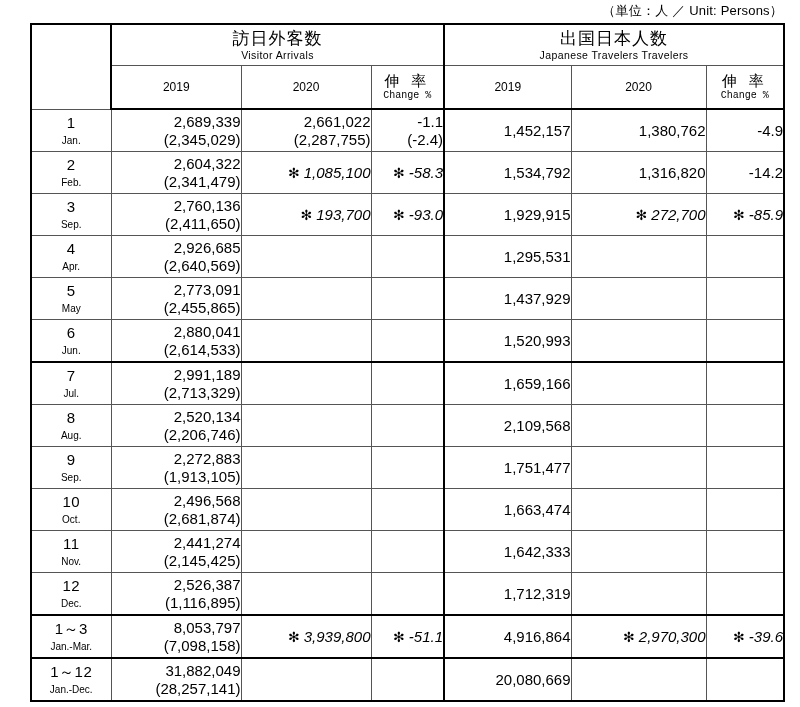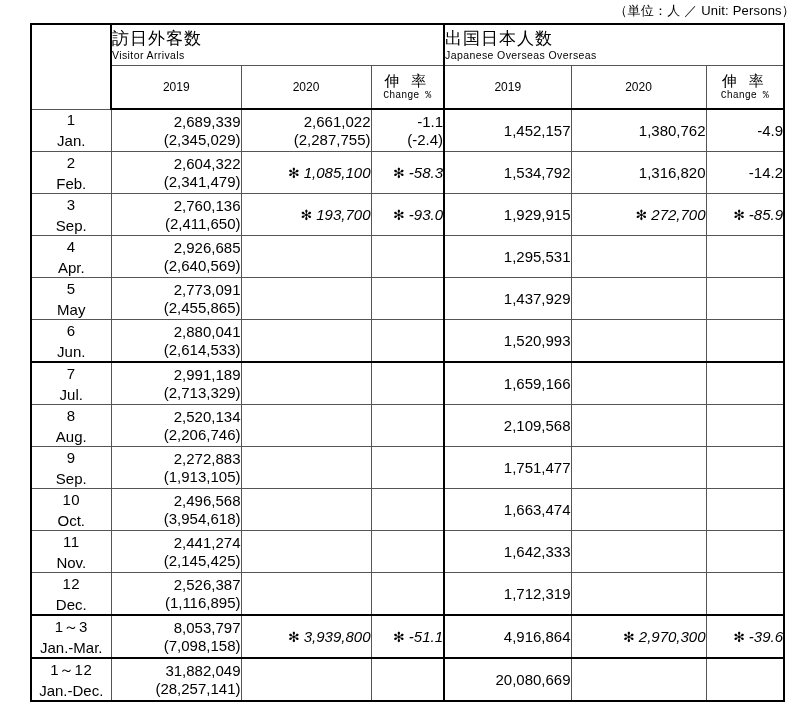--- a/index.html
+++ b/index.html
@@ -11,21 +11,21 @@
     width: 800px;
     height: 707px;
     font-family: "Liberation Sans", "DejaVu Sans", sans-serif;
     color: #000000;
     position: relative;
     overflow: hidden;
   }
 
   .unit-note {
     position: absolute;
-    left: 42px;
+    left: 30px;
     top: 2px;
     width: 753px;
     text-align: right;
     font-size: 13px;
     letter-spacing: 0.2px;
     white-space: nowrap;
   }
 
   .table-wrap {
     position: absolute;
@@ -52,20 +52,21 @@
   col.c-month  { width: 80px; }
   col.c-v2019  { width: 130px; }
   col.c-v2020  { width: 130px; }
   col.c-vchg   { width: 73px; }
   col.c-j2019  { width: 127px; }
   col.c-j2020  { width: 135px; }
   col.c-jchg   { width: 78px; }
 
   
   .hd-group {
+    text-align: center;
     height: 40px;
     border-bottom: 1px solid #555;
   }
   .hd-group .jp {
     font-size: 17px;
     letter-spacing: 1px;
     line-height: 1.15;
     display: block;
   }
   .hd-group .en {
@@ -111,21 +112,21 @@
     line-height: 1.0;
     padding: 2px 0 3px 0;
     border-right: 2px solid #000;
   }
   td.month .num {
     font-size: 15px;
     display: block;
     letter-spacing: 0.5px;
   }
   td.month .abbr {
-    font-size: 15px;
+    font-size: 10px;
     display: block;
     margin-top: 6px;
   }
 
   td.num {
     text-align: right;
     padding: 2px 5px 3px 0;
     font-size: 15px;
     line-height: 1.18;
   }
@@ -160,21 +161,21 @@
     </colgroup>
     <thead>
       <tr>
         <td class="corner" rowspan="2"></td>
         <td class="hd-group blk-left" colspan="3">
           <span class="jp">訪日外客数</span>
           <span class="en">Visitor  Arrivals</span>
         </td>
         <td class="hd-group blk-left blk-right" colspan="3">
           <span class="jp">出国日本人数</span>
-          <span class="en">Japanese  Overseas  Overseas</span>
+          <span class="en">Japanese  Travelers  Travelers</span>
         </td>
       </tr>
       <tr>
         <td class="hd-year blk-left hd-under">2019</td>
         <td class="hd-year hd-under">2020</td>
         <td class="hd-chg hd-under">
           <span class="jp">伸 率</span>
           <span class="en">Change %</span>
         </td>
         <td class="hd-year blk-left hd-under">2019</td>
@@ -365,21 +366,21 @@
           <td class="num"></td>
           <td class="num blk-right"></td>
         </tr>
         <tr class="drow">
           <td class="month">
             <span class="num">10</span>
             <span class="abbr">Oct.</span>
           </td>
           <td class="num">
             <span class="main">2,496,568</span>
-            <span class="sub">(3,954,618)</span>
+            <span class="sub">(2,681,874)</span>
           </td>
           <td class="num"></td>
           <td class="num"></td>
           <td class="num blk-left">
             <span class="main">1,663,474</span>
           </td>
           <td class="num"></td>
           <td class="num blk-right"></td>
         </tr>
         <tr class="drow">

